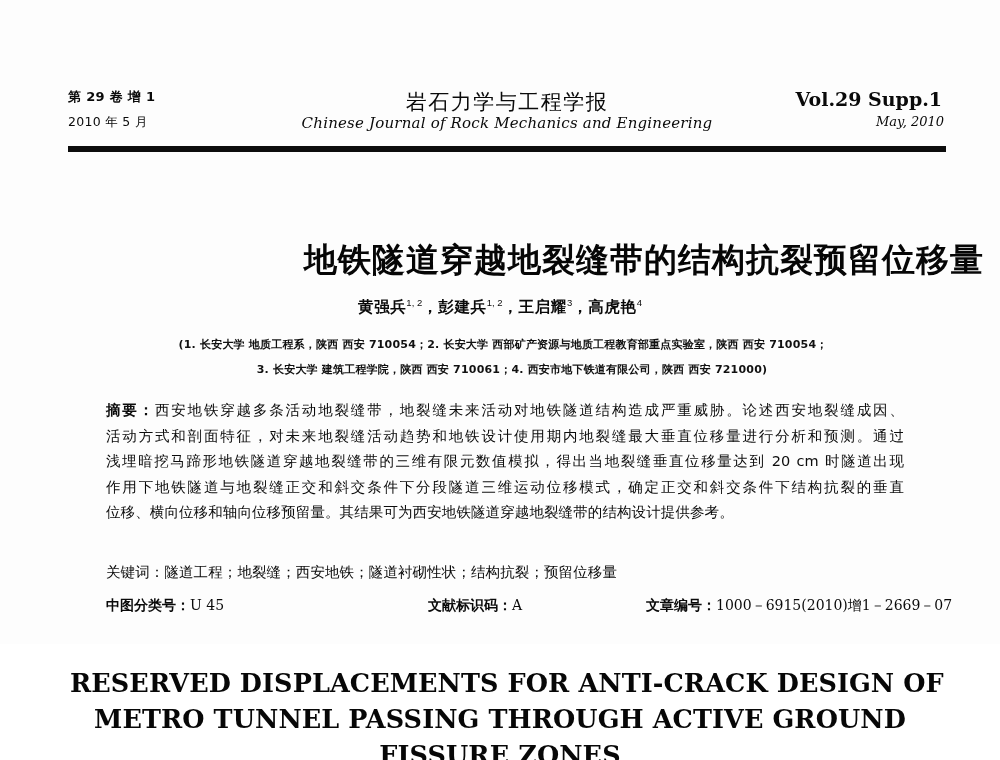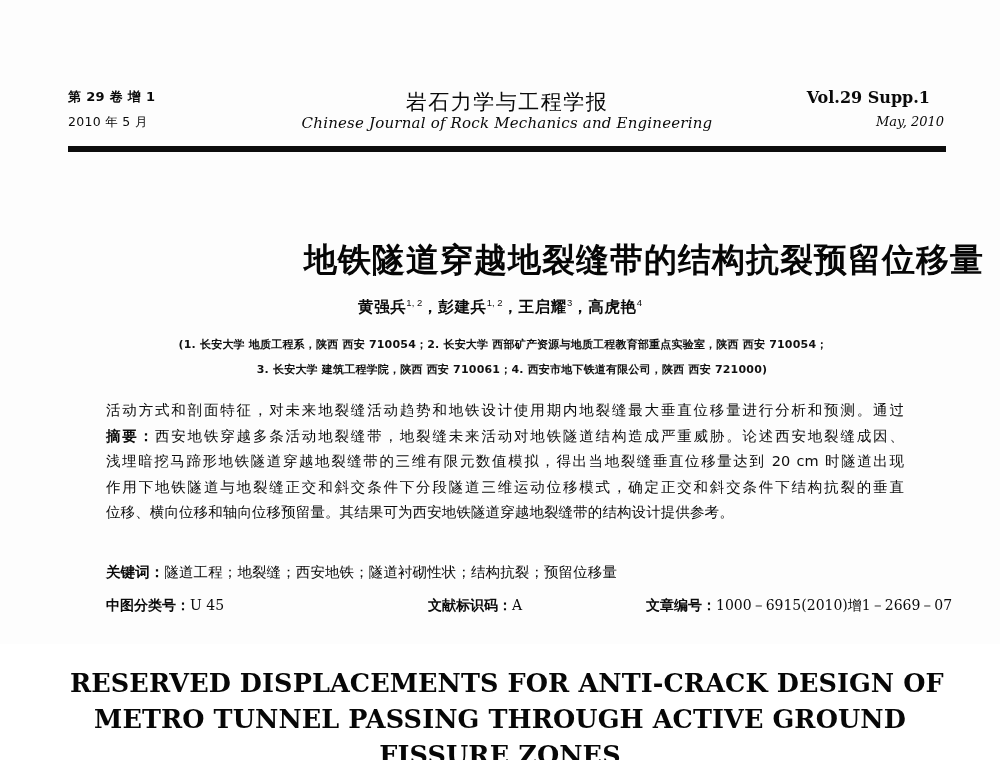--- a/index.html
+++ b/index.html
@@ -66,25 +66,25 @@
     letter-spacing: 1.5px;
   }
   .mh-center.en {
     font-family: "DejaVu Serif", serif;
     font-style: italic;
     font-size: 15px;
     letter-spacing: 0.2px;
   }
   .mh-right {
     position: absolute;
-    right: 16px;
+    right: 4px;
     top: 0;
     font-family: "DejaVu Serif", serif;
     font-weight: bold;
-    font-size: 16px;
+    font-size: 19px;
     white-space: nowrap;
   }
   .mh-right.sub {
     font-weight: normal;
     font-style: italic;
     font-size: 13px;
     right: 2px;
   }
 
   .rule-thick {
@@ -171,21 +171,21 @@
 
   .kw-line {
     position: absolute;
     left: 106px;
     top: 563px;
     font-family: "DejaVu Sans", sans-serif;
     font-size: 14.5px;
     letter-spacing: 0.1px;
     white-space: nowrap;
   }
-  .kw-label { font-weight: bold; }
+  .kw-label { font-weight: normal; }
 
   
   .clc-row {
     position: absolute;
     left: 106px;
     top: 597px;
     width: 800px;
     height: 22px;
     font-family: "DejaVu Sans", sans-serif;
     font-size: 14px;
@@ -241,22 +241,22 @@
   <h1 class="cn-title">地铁隧道穿越地裂缝带的结构抗裂预留位移量</h1>
 
   <div class="authors">
     <span><span>黄强兵</span><sup>1, 2</sup></span><span>，</span><span><span>彭建兵</span><sup>1, 2</sup></span><span>，</span><span><span>王启耀</span><sup>3</sup></span><span>，</span><span><span>高虎艳</span><sup>4</sup></span>
   </div>
 
   <div class="affil l1">(1. 长安大学 地质工程系，陕西 西安  710054；2. 长安大学 西部矿产资源与地质工程教育部重点实验室，陕西 西安  710054；</div>
   <div class="affil l2">3. 长安大学 建筑工程学院，陕西  西安 710061；4. 西安市地下铁道有限公司，陕西 西安  721000)</div>
 
   <div class="abs-block">
+    <div class="abs-line"><span class="abs-lead">摘要：</span><span>西安地铁穿越多条活动地裂缝带，地裂缝未来活动对地铁隧道结构造成严重威胁。论述西安地裂缝成因、</span></div>
     <div class="abs-line">活动方式和剖面特征，对未来地裂缝活动趋势和地铁设计使用期内地裂缝最大垂直位移量进行分析和预测。通过</div>
-    <div class="abs-line"><span class="abs-lead">摘要：</span><span>西安地铁穿越多条活动地裂缝带，地裂缝未来活动对地铁隧道结构造成严重威胁。论述西安地裂缝成因、</span></div>
     <div class="abs-line">浅埋暗挖马蹄形地铁隧道穿越地裂缝带的三维有限元数值模拟，得出当地裂缝垂直位移量达到 20 cm 时隧道出现</div>
     <div class="abs-line">作用下地铁隧道与地裂缝正交和斜交条件下分段隧道三维运动位移模式，确定正交和斜交条件下结构抗裂的垂直</div>
     <div class="abs-line last">位移、横向位移和轴向位移预留量。其结果可为西安地铁隧道穿越地裂缝带的结构设计提供参考。</div>
   </div>
 
   <div class="kw-line"><span class="kw-label">关键词：</span><span>隧道工程；地裂缝；西安地铁；隧道衬砌性状；结构抗裂；预留位移量</span></div>
 
   <div class="clc-row">
     <span class="clc-item a"><span class="clc-label">中图分类号：</span><span class="clc-val">U 45</span></span>
     <span class="clc-item b"><span class="clc-label">文献标识码：</span><span class="clc-val">A</span></span>

